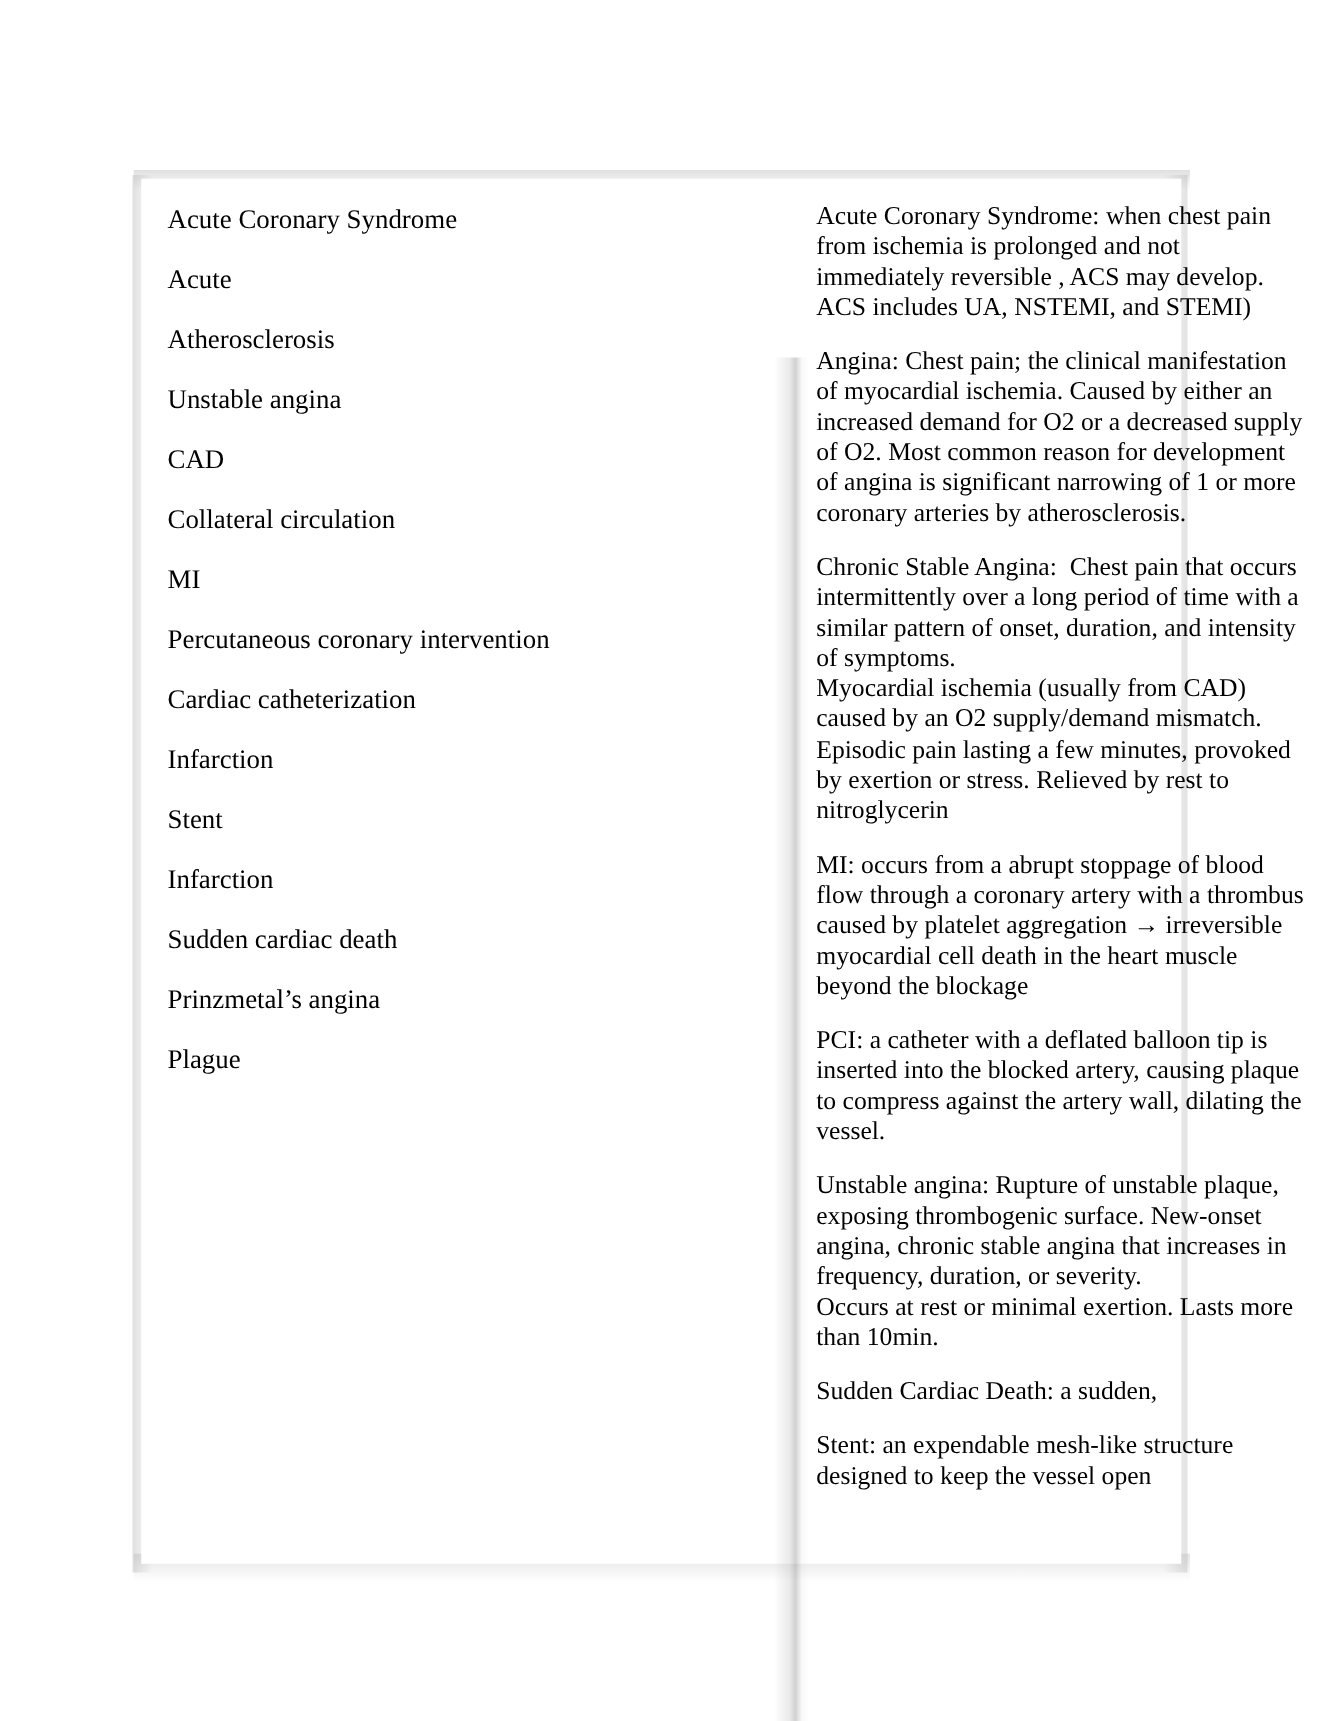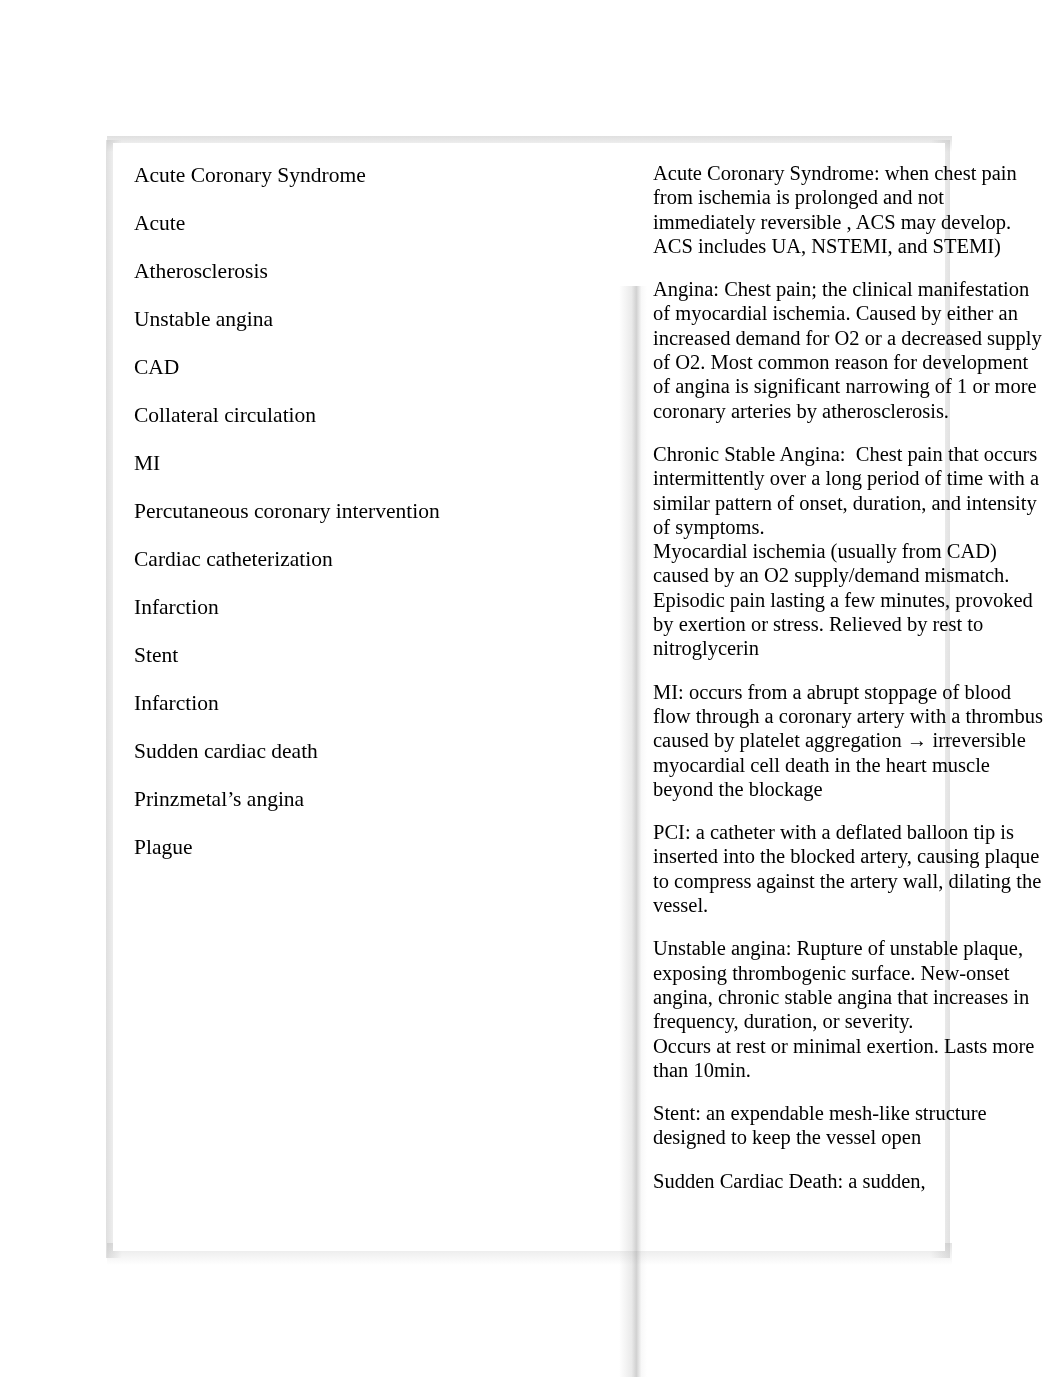--- a/index.html
+++ b/index.html
@@ -162,20 +162,20 @@
 
     <div id="definitions-cell">
       <p class="def-block"><span class="def-term">Acute Coronary Syndrome:</span><span class="def-body"> when chest pain from ischemia is prolonged and not immediately reversible , ACS may develop. ACS includes UA, NSTEMI, and STEMI)</span></p>
       <p class="def-block"><span class="def-term">Angina:</span><span class="def-body"> Chest pain; the clinical manifestation of myocardial ischemia. Caused by either an increased demand for O2 or a decreased supply of O2. Most common reason for development of angina is significant narrowing of 1 or more coronary arteries by atherosclerosis.</span></p>
       <p class="def-block"><span class="def-term">Chronic Stable Angina:</span><span class="def-body">  Chest pain that occurs intermittently over a long period of time with a similar pattern of onset, duration, and intensity of symptoms.
 Myocardial ischemia (usually from CAD) caused by an O2 supply/demand mismatch. Episodic pain lasting a few minutes, provoked by exertion or stress. Relieved by rest to nitroglycerin</span></p>
       <p class="def-block"><span class="def-term">MI</span><span class="def-body">: occurs from a abrupt stoppage of blood flow through a coronary artery with a thrombus caused by platelet aggregation → irreversible myocardial cell death in the heart muscle beyond the blockage</span></p>
       <p class="def-block"><span class="def-term">PCI</span><span class="def-body">: a catheter with a deflated balloon tip is inserted into the blocked artery, causing plaque to compress against the artery wall, dilating the vessel.</span></p>
       <p class="def-block"><span class="def-term">Unstable angina</span><span class="def-body">: Rupture of unstable plaque, exposing thrombogenic surface. New-onset angina, chronic stable angina that increases in frequency, duration, or severity.
 Occurs at rest or minimal exertion. Lasts more than 10min.</span></p>
+      <p class="def-block"><span class="def-term">Sudden Cardiac Death</span><span class="def-body">: a sudden,</span></p>
       <p class="def-block"><span class="def-term">Stent</span><span class="def-body">: an expendable mesh-like structure designed to keep the vessel open</span></p>
-      <p class="def-block"><span class="def-term">Sudden Cardiac Death</span><span class="def-body">: a sudden,</span></p>
     </div>
 
     <div id="column-divider"></div>
   </div>
 
 </div>
 
 </body></html>

